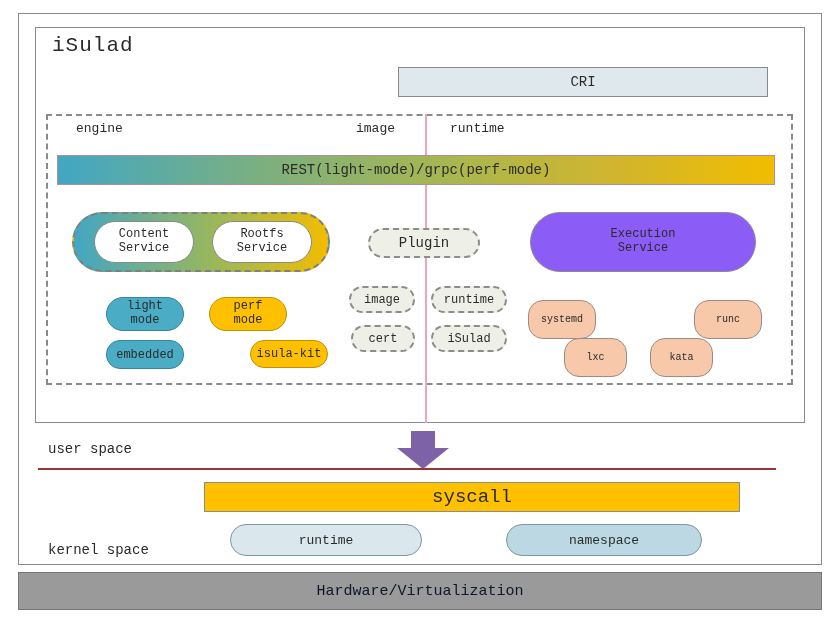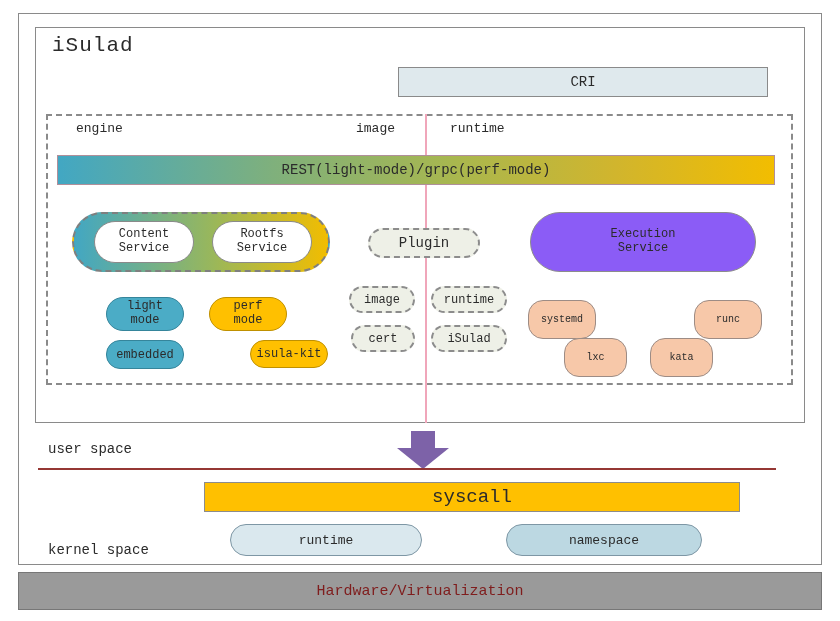--- a/index.html
+++ b/index.html
@@ -69,21 +69,21 @@
   .arrow-shaft{left:411px;top:431px;width:24px;height:18px;background:#7d62a8;}
   .arrow-head{left:397px;top:448px;width:0;height:0;
     border-left:26px solid transparent;border-right:26px solid transparent;border-top:21px solid #7d62a8;}
   .space-line{left:38px;top:468px;width:738px;height:2px;background:#953734;}
   .syscall-bar{left:204px;top:482px;width:536px;height:30px;background:#ffc000;border:1px solid #8c8c8c;font-size:19px;}
   .kpill{height:32px;border-radius:16px;border:1px solid #7e97a5;font-size:13px;}
   .cgroup-pill{left:230px;top:524px;width:192px;background:#dae8ee;}
   .namespace-pill{left:506px;top:524px;width:196px;background:#bcd8e2;}
 
   .hardware-bar{left:18px;top:572px;width:804px;height:38px;background:#9a9a9a;border:1px solid #777;
-    color:#7f1d1d;font-size:15px;}
+    color:#0f172a;font-size:15px;}
 </style>
 </head>
 <body>
 
 <div id="canvas">
 
   <div class="abs outer-frame"></div>
 
   <div class="abs isulad-box"></div>
   <div class="abs page-title">iSulad</div>

